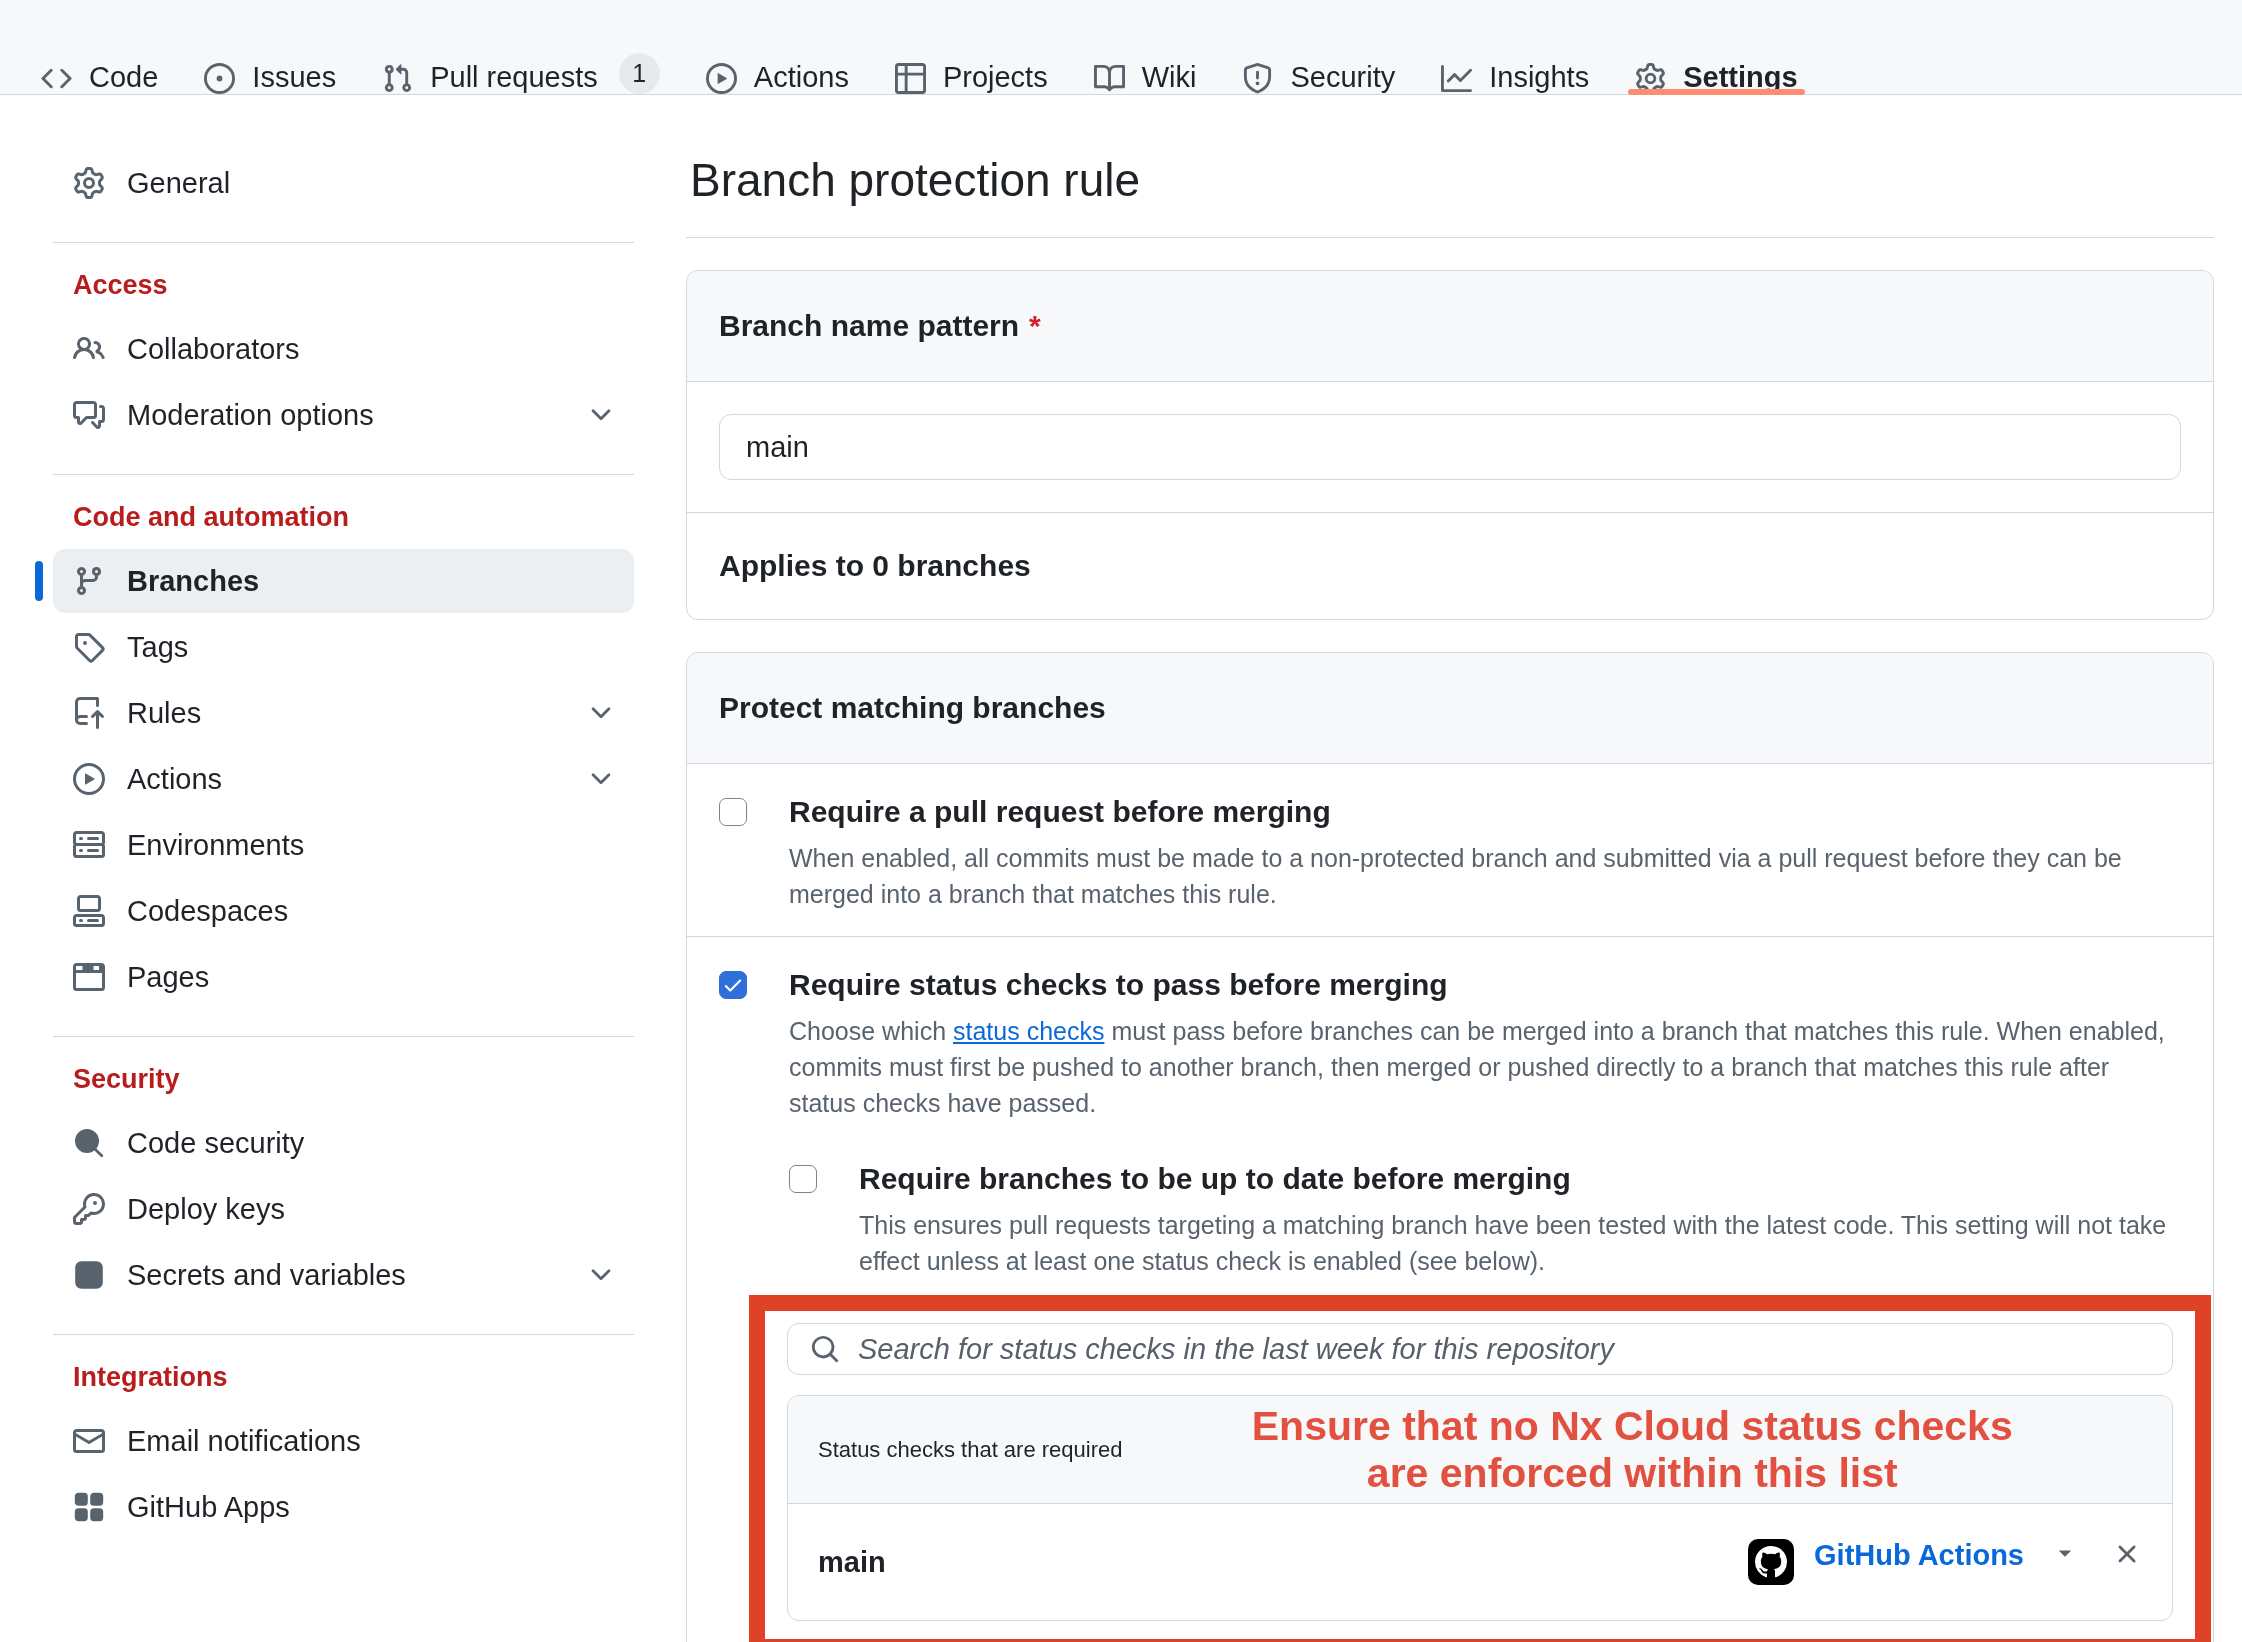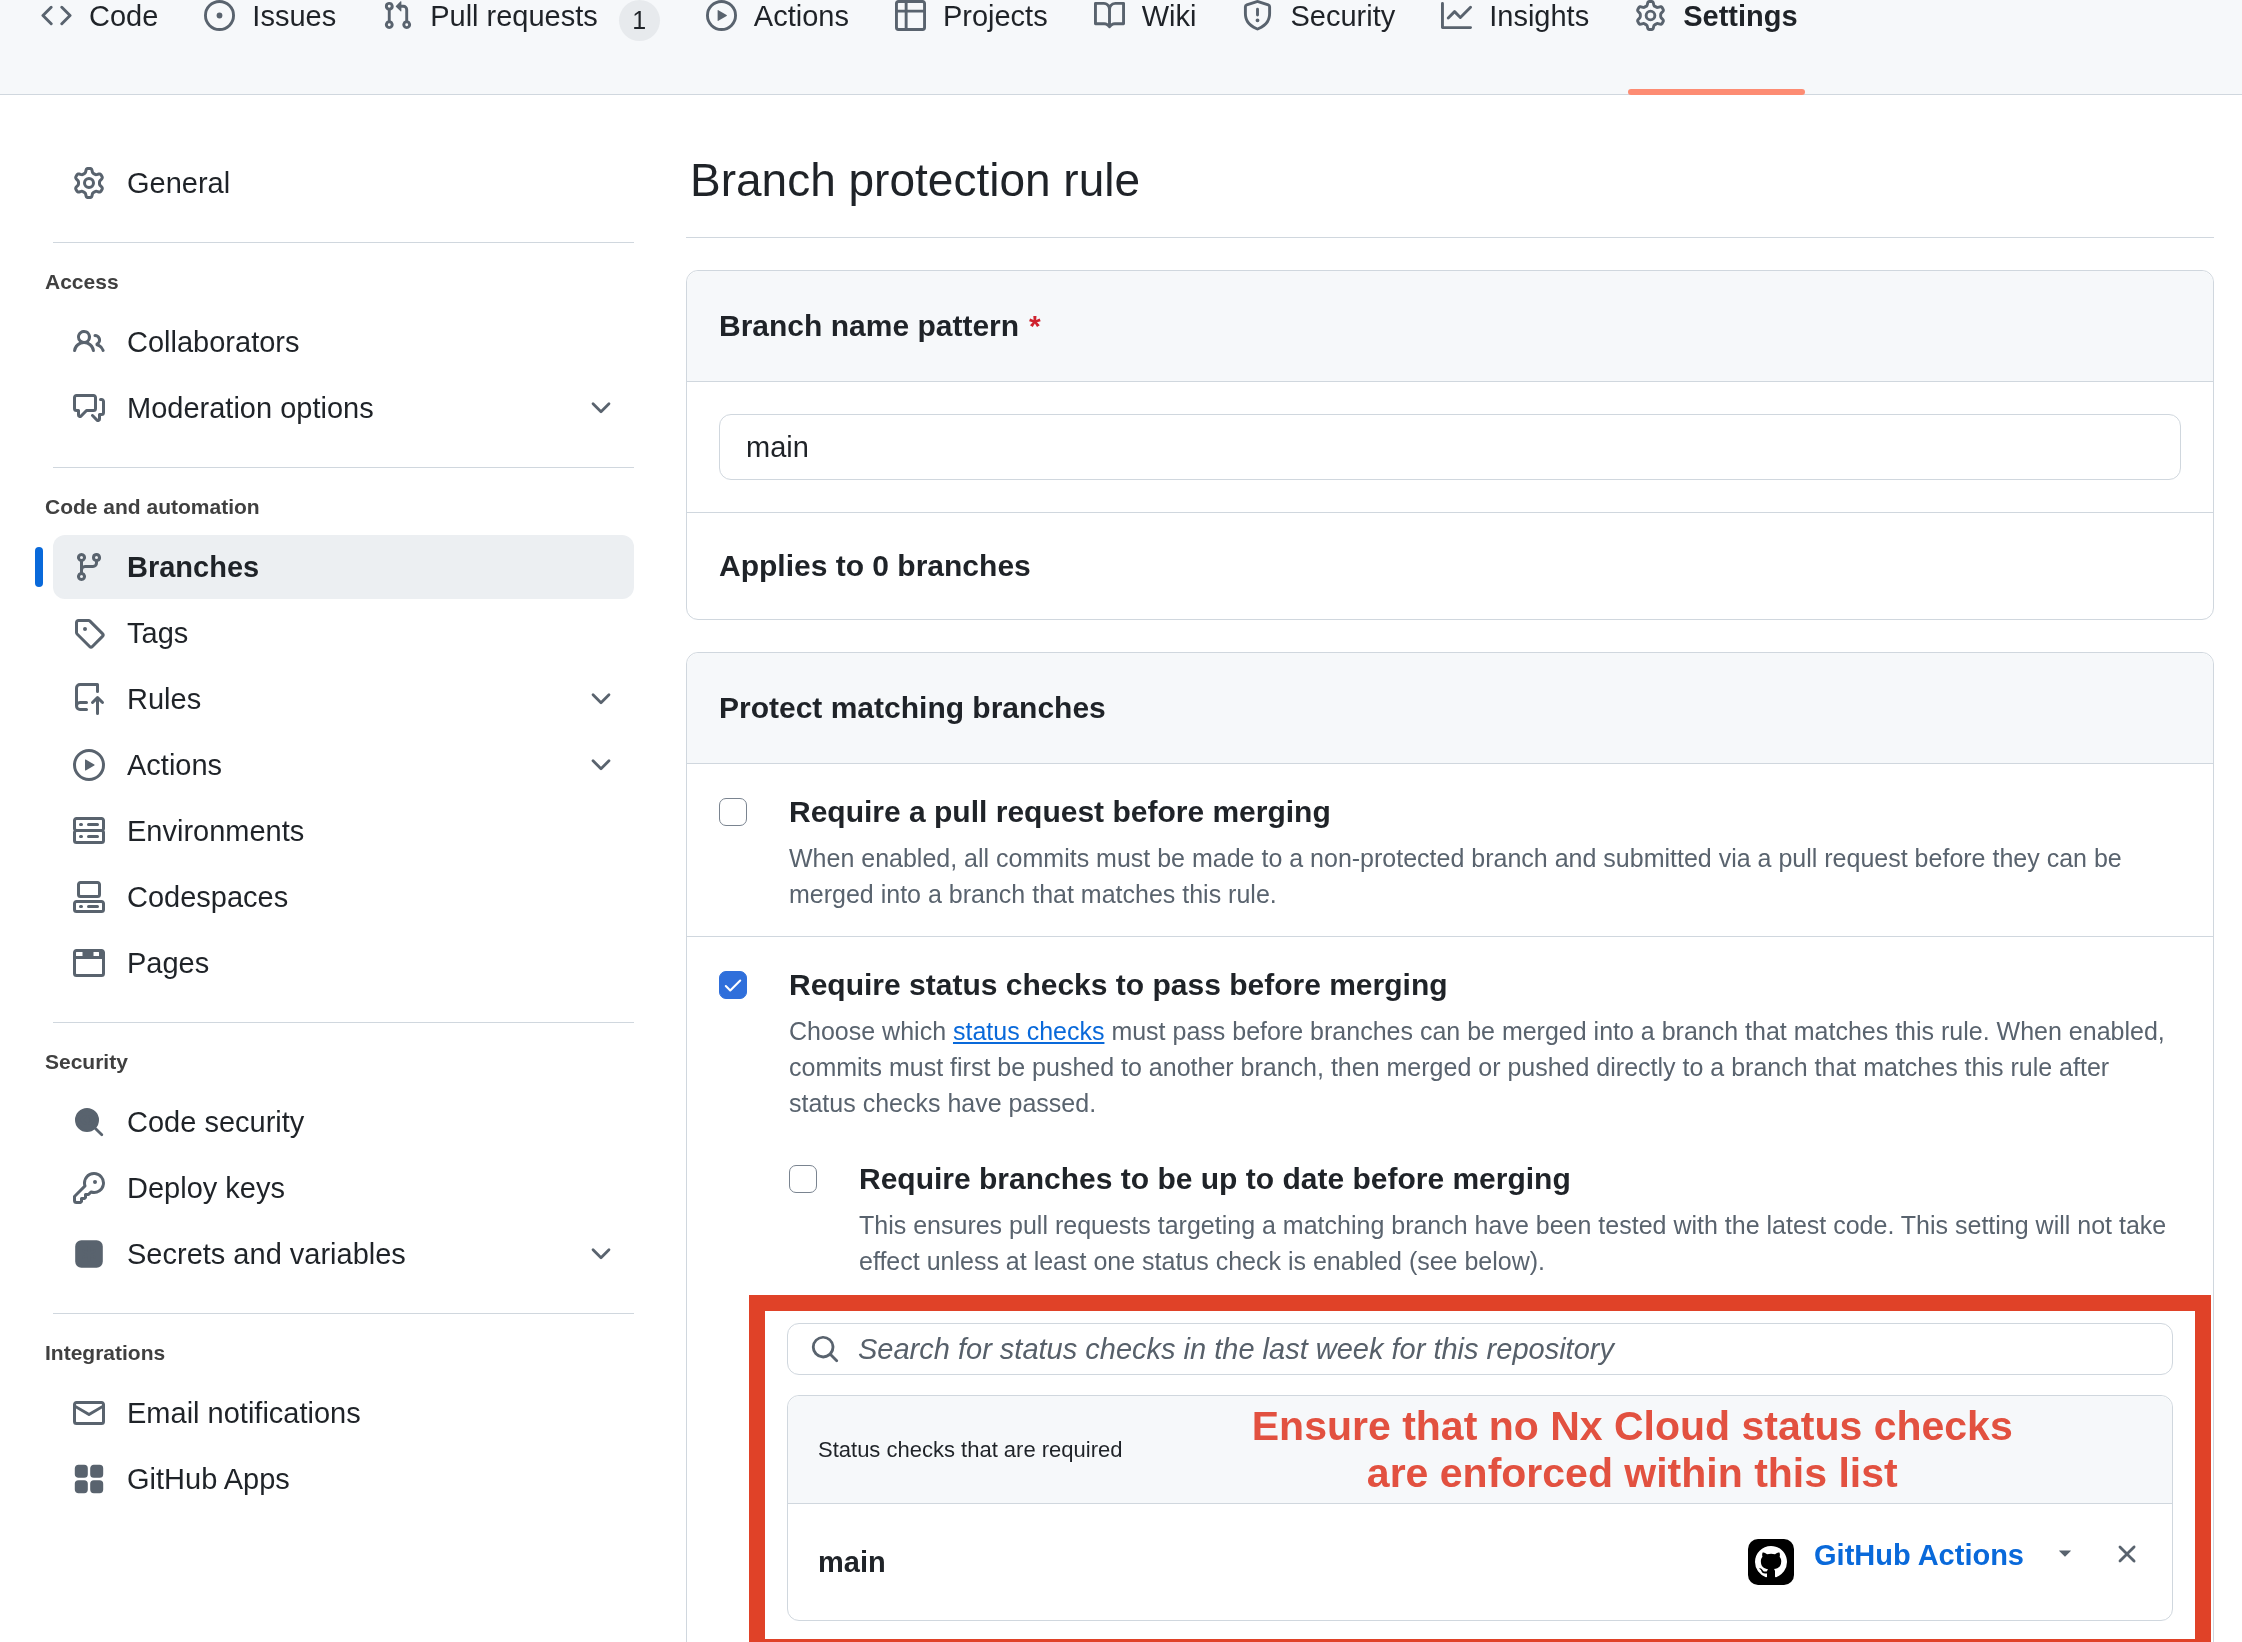--- a/index.html
+++ b/index.html
@@ -9,21 +9,21 @@
     background:#ffffff; color:#1f2328; overflow:hidden;
   }
   svg { display:block; fill:currentColor; }
 
   
   .topnav {
     display:flex; align-items:stretch; height:95px;
     background:#f6f8fa; border-bottom:1px solid #d0d7de; padding:0 18px;
   }
   .nav-item {
-    display:flex; align-items:flex-start; gap:17px; padding:0 23px;
+    display:flex; align-items:flex-end; gap:17px; padding:0 23px;
     font-size:29px; color:#1f2328; position:relative; cursor:pointer; white-space:nowrap;
   }
   .nav-item .nico { width:31px; height:31px; color:#59636e; flex-shrink:0; }
   .nav-item.active { font-weight:700; }
   .nav-underline {
     position:absolute; bottom:-1px; left:16px; right:16px; height:6px;
     border-radius:6px; background:#fd8c73;
   }
   .badge {
     background:#e7eaed; border-radius:999px; min-width:41px; height:41px;
@@ -42,21 +42,21 @@
     border-radius:12px; font-size:29px; color:#1f2328; position:relative; cursor:pointer;
   }
   .side-item .sico { width:32px; height:32px; color:#59636e; flex-shrink:0; }
   .side-item .chev { margin-left:auto; width:30px; height:30px; color:#59636e; }
   .side-item.active { background:#eceff2; font-weight:700; }
   .side-item.active::before {
     content:""; position:absolute; left:-18px; top:12px; width:8px; height:40px;
     border-radius:6px; background:#0969da;
   }
   .side-divider { height:1px; background:#d0d7de; margin:27px 26px 27px 40px; }
-  .side-header { font-size:21px; font-weight:700; color:#404040; margin:4px 26px 16px 32px; }
+  .side-header { font-size:27px; font-weight:700; color:#b91c1c; margin:4px 26px 16px 60px; }
 
   
   .content { flex:1; padding:58px 28px 0 26px; min-width:0; }
   h1.page-title { font-size:46px; font-weight:400; color:#1f2328; padding:0 0 30px 4px; border-bottom:1px solid #d0d7de; }
 
   .card { border:1px solid #d0d7de; border-radius:12px; margin-top:32px; background:#fff; }
   .card-header {
     background:#f6f8fa; padding:38px 32px; border-bottom:1px solid #d0d7de;
     border-radius:12px 12px 0 0; font-size:30px; font-weight:700; color:#1f2328;
   }

